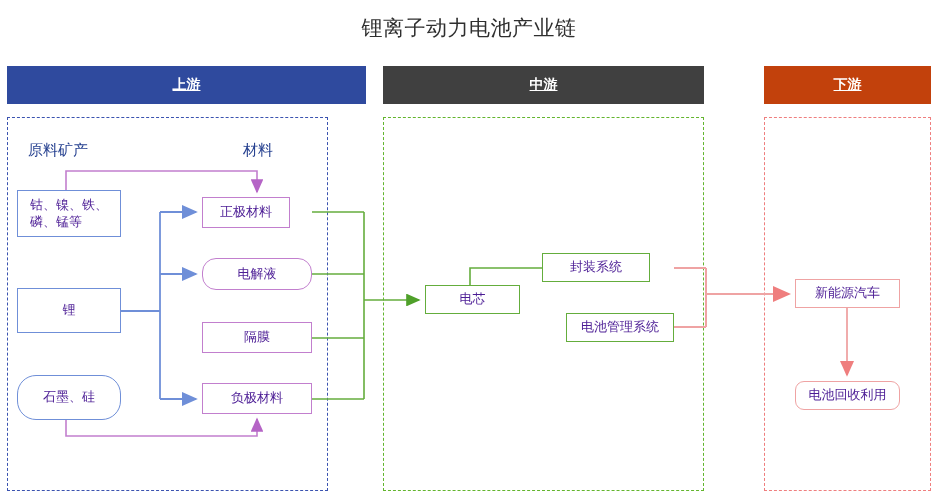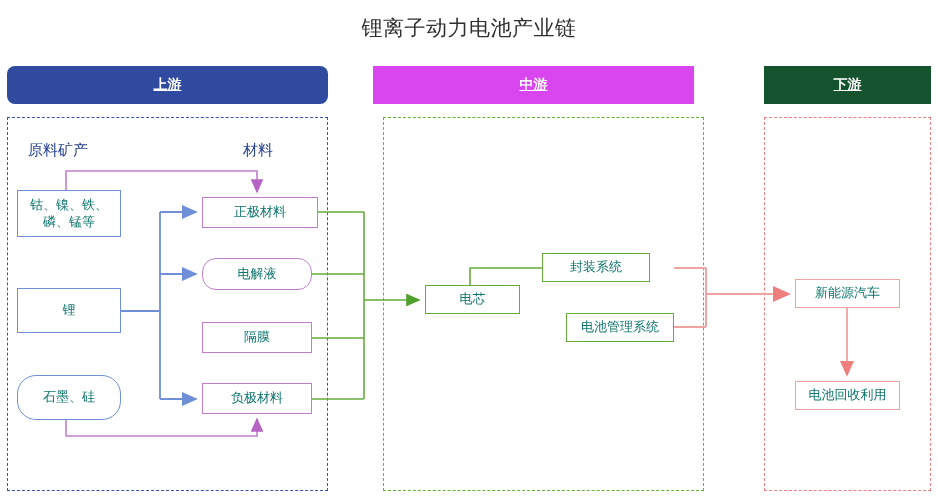--- a/index.html
+++ b/index.html
@@ -34,23 +34,23 @@
     height: 38px;
     display: flex;
     align-items: center;
     justify-content: center;
     color: #ffffff;
     font-size: 14px;
     font-weight: bold;
     font-family: "DejaVu Sans", "Liberation Sans", sans-serif;
   }
   .stage-header span { text-decoration: underline; }
-  #hdr-up   { left: 7px;   top: 66px; width: 321px; background: #2f4a9e; border-radius: 8px; }
-  #hdr-mid  { left: 373px; top: 66px; width: 321px; background: #d946ef; }
-  #hdr-down { left: 764px; top: 66px; width: 167px; background: #14532d; }
+  #hdr-up   { left: 7px;   top: 66px; width: 359px; background: #2f4a9e; }
+  #hdr-mid  { left: 383px; top: 66px; width: 321px; background: #404040; }
+  #hdr-down { left: 764px; top: 66px; width: 167px; background: #c2410c; }
 
   
   .stage-box {
     position: absolute;
     border-style: dashed;
     border-width: 1.6px;
     background: transparent;
   }
   #box-up   { left: 7px;   top: 117px; width: 321px; height: 374px; border-color: #3b53b0; }
   #box-mid  { left: 383px; top: 117px; width: 321px; height: 374px; border-color: #63b52e; }
@@ -66,50 +66,50 @@
   }
   #cap-ore { left: 28px;  top: 141px; }
   #cap-mat { left: 243px; top: 141px; }
 
   
   .node {
     position: absolute;
     display: flex;
     align-items: center;
     justify-content: center;
-    text-align: center;
+    text-align: left;
     background: #ffffff;
     font-family: Liberation Sans, sans-serif;
     font-size: 13px;
-    color: #0f766e;
+    color: #4c1d95;
     line-height: 1.28;
     border: 1.3px solid #000;
     z-index: 6;
   }
   .node.blue   { border-color: #6f8fd8; }
   .node.purple { border-color: #c27fce; }
   .node.green  { border-color: #64ad3c; }
   .node.pink   { border-color: #efa3a3; }
 
   
   #n-ore1 { left: 17px;  top: 190px; width: 104px; height: 47px; }
   #n-ore2 { left: 17px;  top: 288px; width: 104px; height: 45px; }
   #n-ore3 { left: 17px;  top: 375px; width: 104px; height: 45px; border-radius: 19px; }
   
-  #n-mat1 { left: 202px; top: 197px; width: 116px; height: 31px; }
+  #n-mat1 { left: 202px; top: 197px; width: 88px; height: 31px; }
   #n-mat2 { left: 202px; top: 258px; width: 110px; height: 32px; border-radius: 14px; }
   #n-mat3 { left: 202px; top: 322px; width: 110px; height: 31px; }
   #n-mat4 { left: 202px; top: 383px; width: 110px; height: 31px; }
   
   #n-cell { left: 425px; top: 285px; width: 95px; height: 29px; }
   #n-pack { left: 542px; top: 253px; width: 108px; height: 29px; }
   #n-bms  { left: 566px; top: 313px; width: 108px; height: 29px; }
   
   #n-ev   { left: 795px; top: 279px; width: 105px; height: 29px; }
-  #n-recy { left: 795px; top: 381px; width: 105px; height: 29px; }
+  #n-recy { left: 795px; top: 381px; width: 105px; height: 29px; border-radius: 9px; }
 
   
   #wires {
     position: absolute;
     left: 0; top: 0;
     width: 938px; height: 503px;
     pointer-events: none;
     z-index: 3;
   }
 </style>

